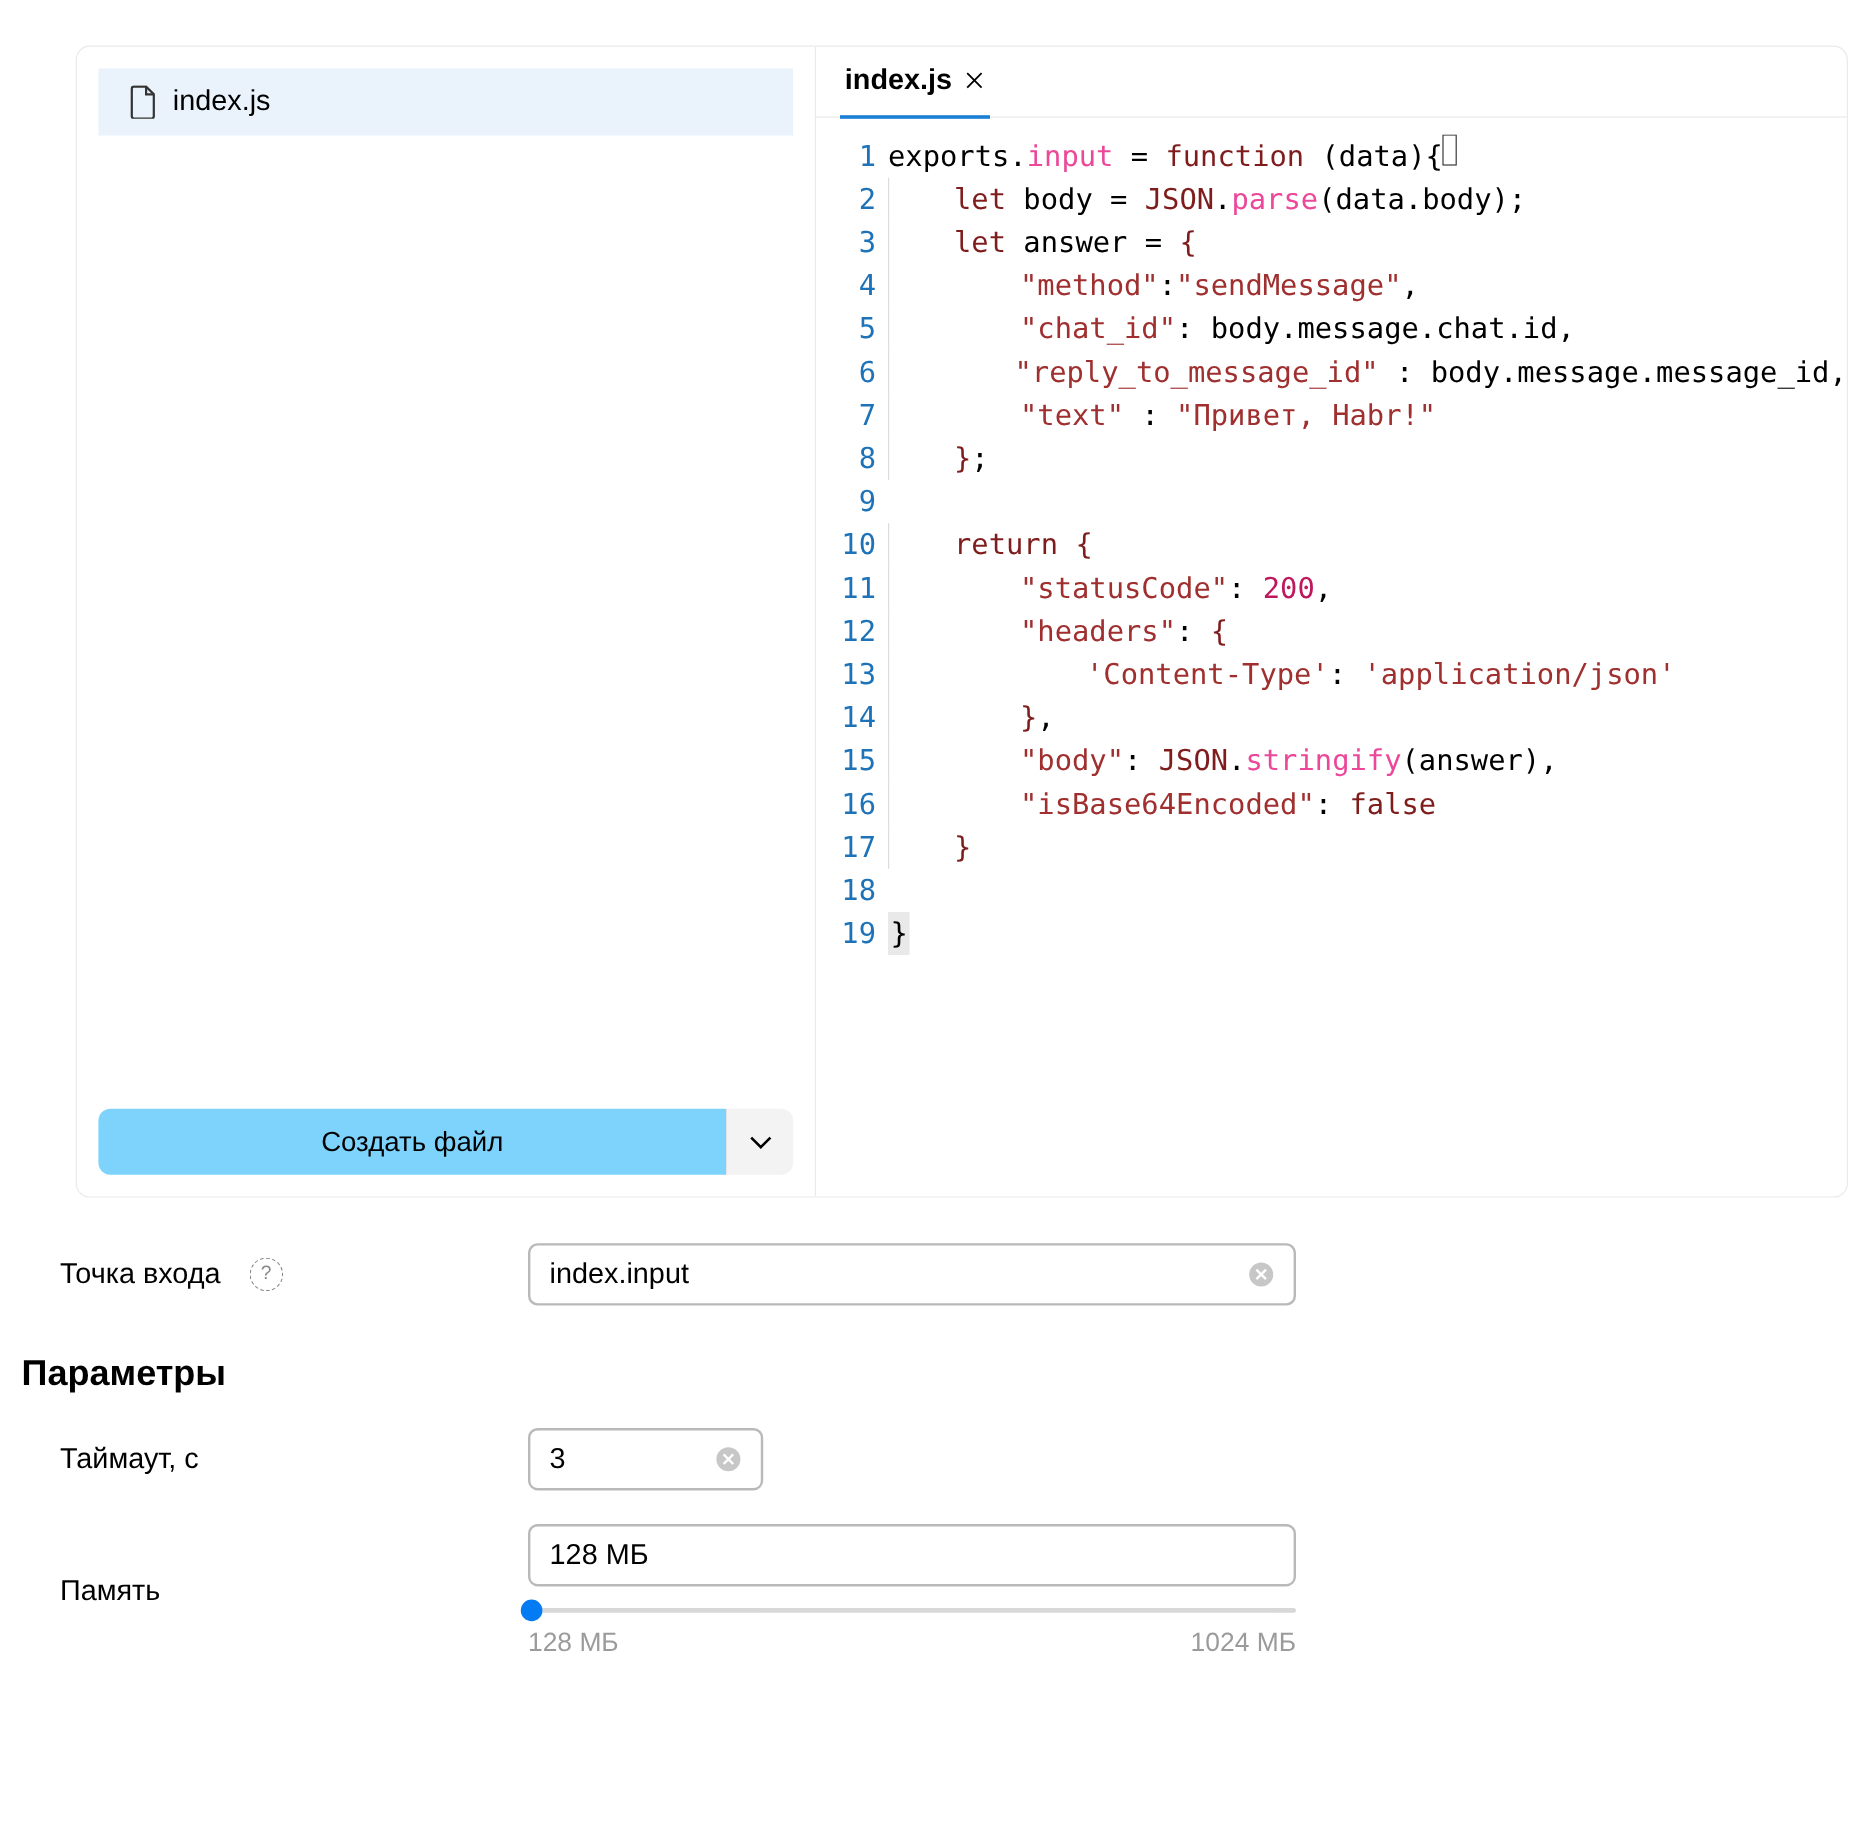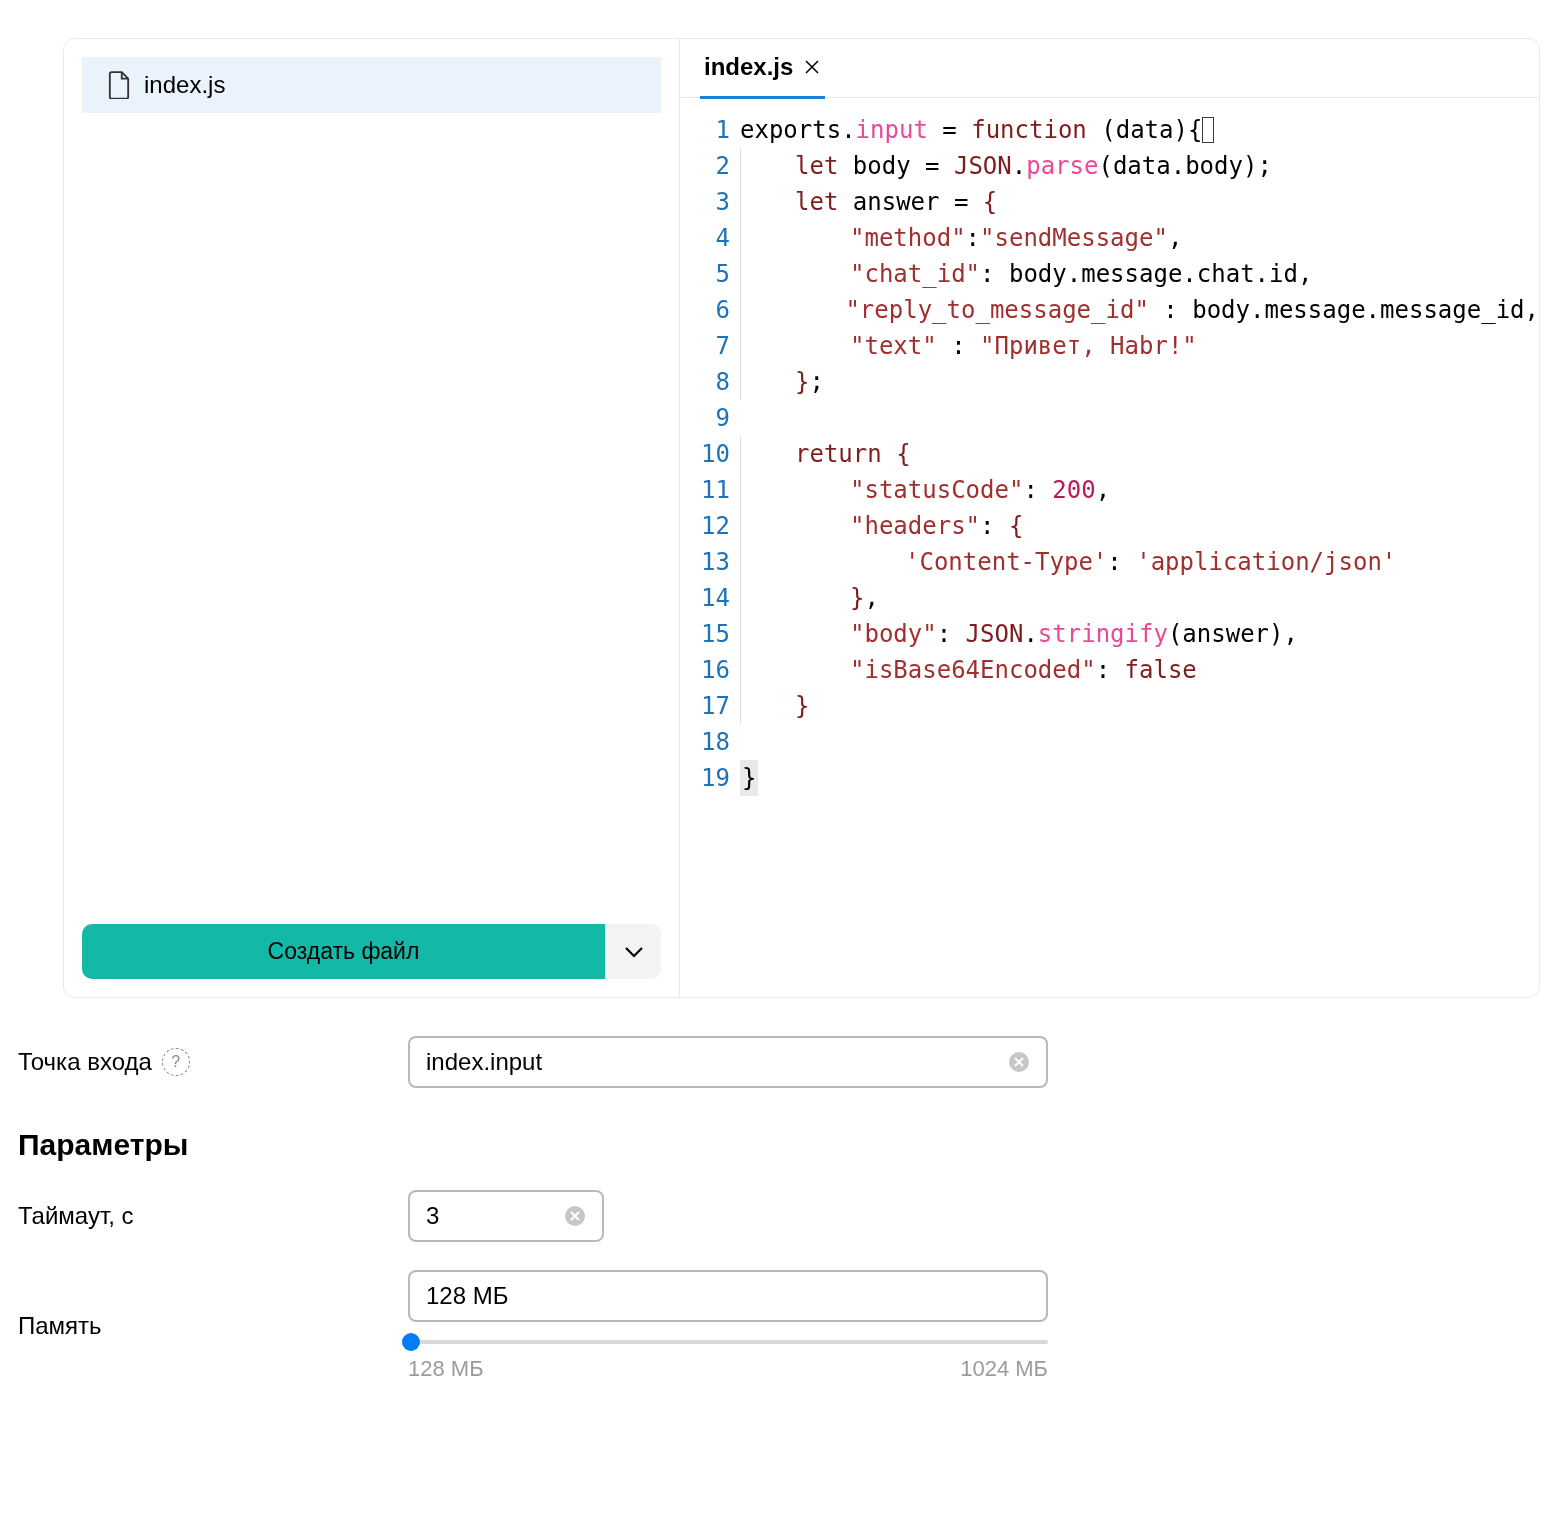--- a/index.html
+++ b/index.html
@@ -11,50 +11,50 @@
 .seg{display:inline-flex;background:#ecedee;border-radius:10px;padding:4px;}
 .seg-opt{padding:10px 25px;border-radius:8px;font-size:24px;color:#333;cursor:pointer;}
 .seg-opt.active{background:#fff;box-shadow:0 1px 2px rgba(0,0,0,.1);}
 
 .editor-outer{display:flex;border:1px solid #eaeaea;border-radius:12px;height:960px;box-sizing:border-box;margin-top:20px;margin-left:45px;}
 .file-pane{width:616px;flex:none;border-right:1px solid #eaeaea;display:flex;flex-direction:column;box-sizing:border-box;padding:18px;}
 .file-list{flex:1;}
 .file-item{display:flex;align-items:center;gap:14px;background:#eaf3fc;border-radius:0;padding:14px 26px;font-size:24px;}
 .file-icon{width:22px;height:28px;}
 .create-bar{display:flex;margin-top:auto;}
-.create-btn{flex:1;background:#14b8a6;border:none;border-radius:10px 0 0 10px;padding:14px 0;font-size:23px;cursor:pointer;}
+.create-btn{flex:1;background:#7dd3fc;border:none;border-radius:10px 0 0 10px;padding:14px 0;font-size:23px;cursor:pointer;}
 .create-caret{width:56px;background:#f3f3f4;border:none;border-left:1px solid #e3e3e3;border-radius:0 10px 10px 0;display:flex;align-items:center;justify-content:center;cursor:pointer;}
 .caret-svg{width:20px;height:12px;}
 
 .code-pane{flex:1;display:flex;flex-direction:column;min-width:0;}
 .tabs{display:flex;align-items:center;border-bottom:1px solid #eaeaea;padding:0 20px;height:58px;}
 .tab{display:flex;align-items:center;gap:10px;padding:0 4px 0 4px;height:100%;border-bottom:3px solid #1b7fd6;font-size:24px;font-weight:600;}
 .tab-close{width:18px;height:18px;cursor:pointer;}
 .code-area{display:flex;font-family:"SF Mono",Menlo,Consolas,monospace;font-size:24px;line-height:36px;padding-top:14px;overflow:hidden;}
 .gutter{width:50px;text-align:right;color:#1e72b8;padding-right:10px;user-select:none;}
 .gutter div{height:36px;}
 .code{flex:1;white-space:pre;overflow:hidden;}
-.code .row-line{height:36px;display:flex;align-items:center;}
+.code .row-line{height:36px;display:flex;align-items:flex-start;}
 
 
 .ig{display:inline-block;width:1px;align-self:stretch;background:#dcdcdc;}
 .pad{display:inline-block;} 
 
 
 .t-default{color:#000;}
 .t-kw{color:#7f1d1d;} 
 .t-green{color:#ec4899;} 
 .t-str{color:#a03030;} 
 .t-num{color:#be185d;}
 .cursor-box{display:inline-block;border:1px solid #3a3a3a;width:10px;height:24px;vertical-align:middle;}
 .lb-sel{display:inline-block;background:#e9e9e9;padding:0 2px;}
 
 .params-h{font-size:30px;font-weight:700;margin:40px 0 28px 0;}
 .form-row{display:flex;align-items:center;margin-bottom:28px;}
-.form-label{width:390px;flex:none;font-size:24px;display:flex;align-items:center;gap:10px;}
+.form-label{width:390px;flex:none;font-size:24px;display:flex;align-items:center;gap:24px;margin-left:32px;}
 .help-ic{width:26px;height:26px;border:1px dashed #888;border-radius:50%;display:inline-flex;align-items:center;justify-content:center;font-size:16px;color:#888;}
 .text-input{border:2px solid #b9b9b9;border-radius:8px;height:52px;box-sizing:border-box;padding:0 16px;font-size:24px;display:flex;align-items:center;gap:27px;background:#fff;}
 .text-input .val{flex:1;}
 .clear-ic{width:22px;height:22px;cursor:pointer;}
 .ep-input{width:640px;}
 .to-input{width:196px;}
 .mem-stack{width:640px;}
 .mem-input{width:640px;border:2px solid #b9b9b9;border-radius:8px;height:52px;box-sizing:border-box;padding:0 16px;font-size:24px;display:flex;align-items:center;}
 .slider-wrap{position:relative;height:18px;margin-top:10px;}
 .slider-track{position:absolute;left:0;right:0;top:8px;height:4px;background:#d8d8d8;border-radius:2px;}

